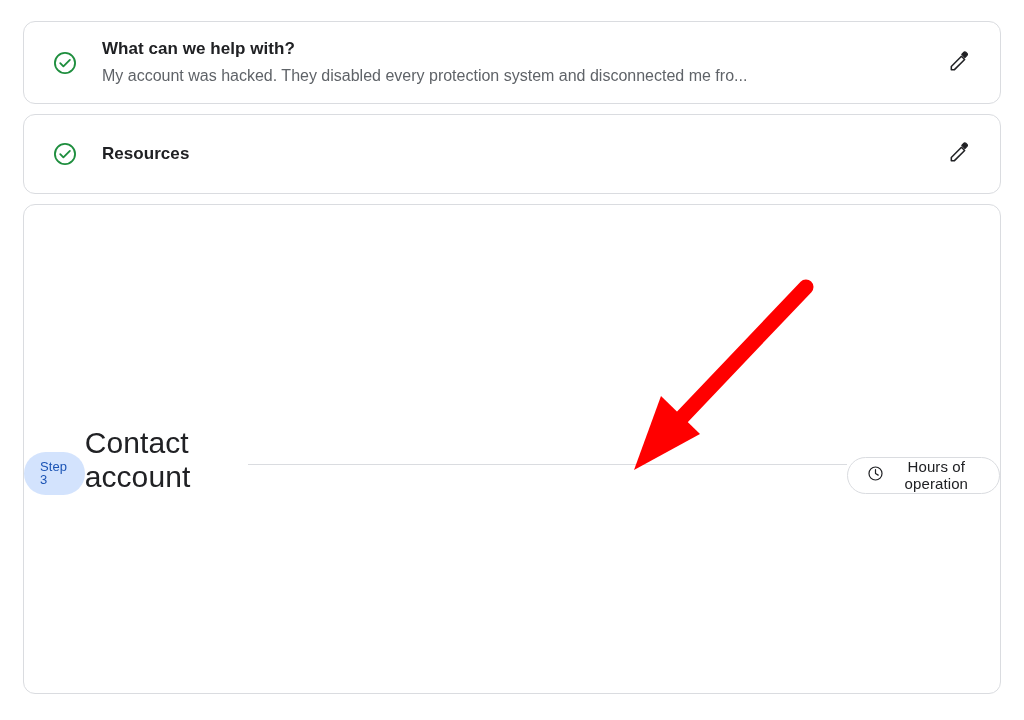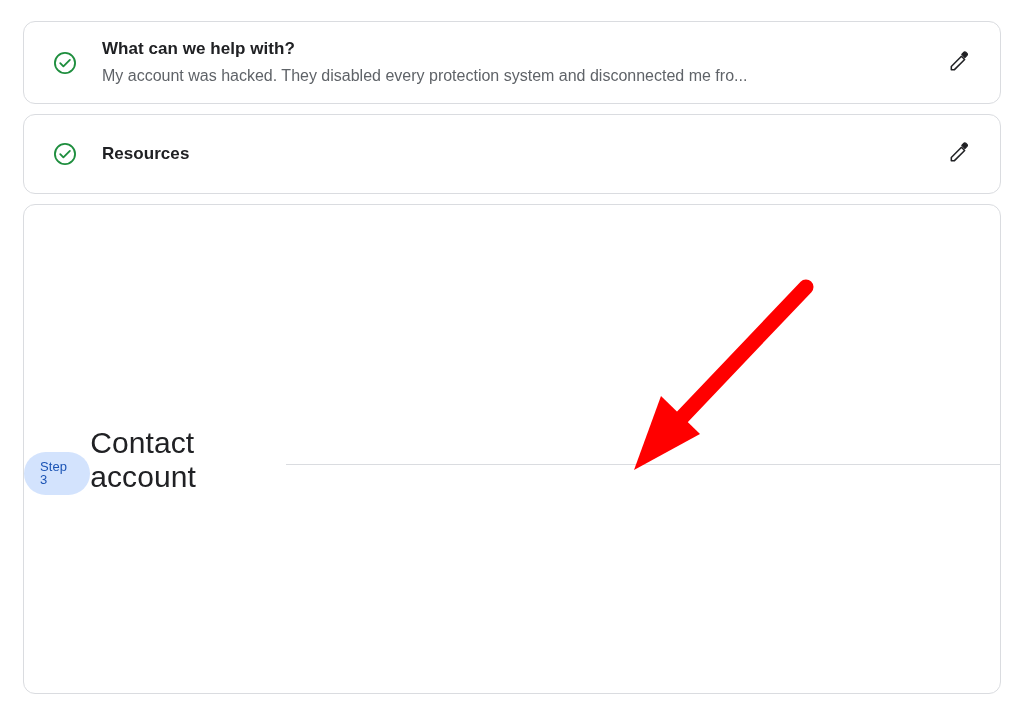--- a/index.html
+++ b/index.html
@@ -256,20 +256,29 @@
     <h1 class="contact-title">Contact account</h1>
 
     <div class="divider"></div>
 
     <div class="options-row">
 
 
 
     </div>
 
+    <button class="hours-btn">
+      <span>
+        <svg width="17" height="17" viewBox="0 0 24 24" aria-hidden="true">
+          <circle cx="12" cy="12" r="9.2" fill="none" stroke="#202124" stroke-width="1.7"></circle>
+          <path d="M12 6.6V12l3.8 2.3" fill="none" stroke="#202124" stroke-width="1.7" stroke-linecap="round" stroke-linejoin="round"></path>
+        </svg>
+      </span>
+      <span>Hours of operation</span>
+    </button>
 
   </div>
 
   <svg id="annotation-arrow" viewBox="0 0 1024 720" aria-hidden="true">
     <line x1="806" y1="287" x2="668" y2="432" stroke="#ff0000" stroke-width="15" stroke-linecap="round"></line>
     <polygon points="634,470 661,396 700,434" fill="#ff0000"></polygon>
   </svg>
 
 </div>
 

